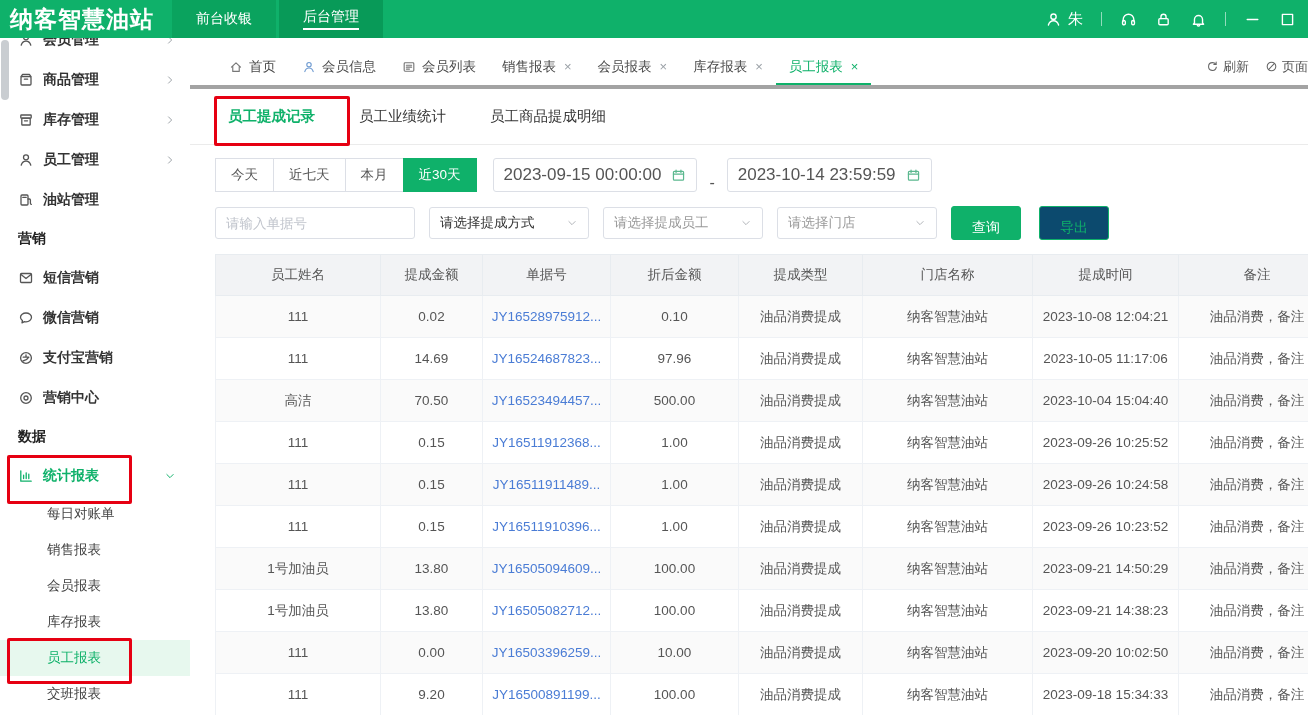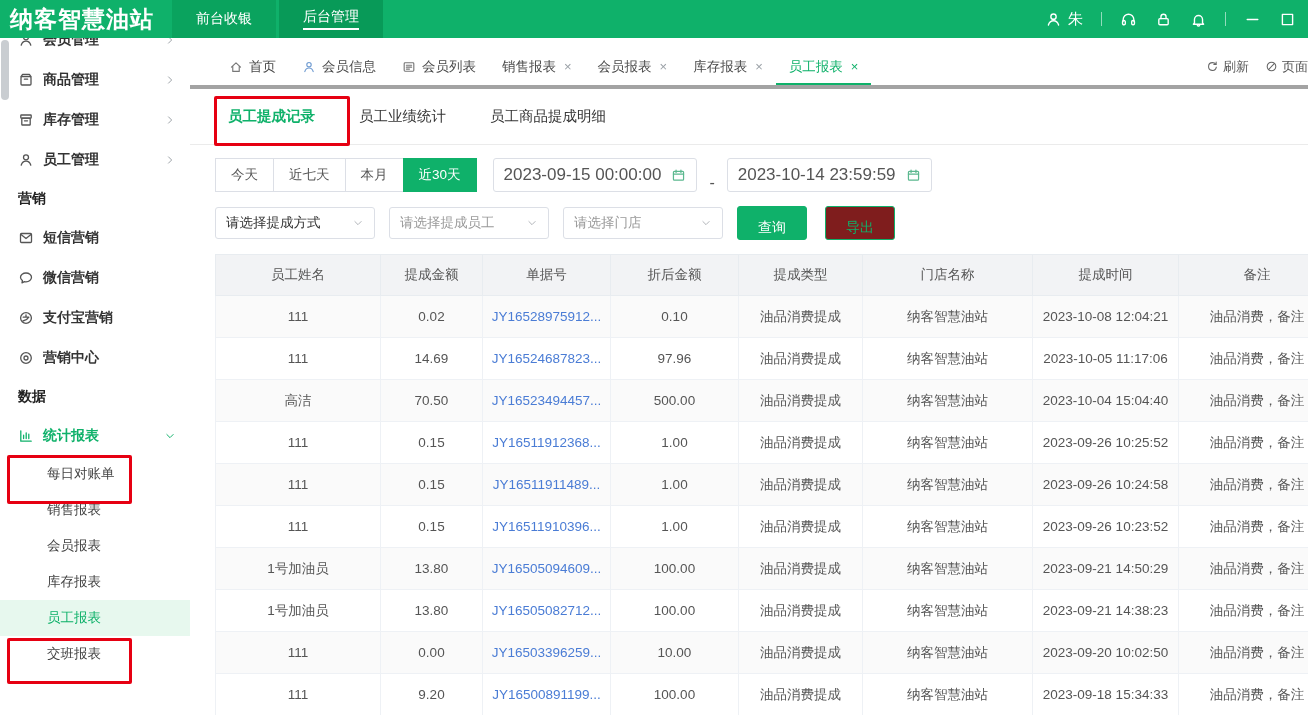--- a/index.html
+++ b/index.html
@@ -61,21 +61,21 @@
   .date-dash{margin-left:12px;margin-right:-4px;color:#555;}
 
   .filters2{display:flex;align-items:center;margin:14px 0 0 25px;height:34px;gap:14px;}
   .text-input{width:200px;height:32px;border:1px solid #dcdfe6;border-radius:3px;padding:0 10px;font-size:13.5px;color:#333;outline:none;box-sizing:border-box;font-family:inherit;}
   .text-input::placeholder{color:#c0c4cc;}
   .select-box{width:160px;height:32px;border:1px solid #dcdfe6;border-radius:3px;display:flex;align-items:center;justify-content:space-between;padding:8px 10px;font-size:13.5px;color:#999;cursor:pointer;box-sizing:border-box;white-space:nowrap;}
   .select-box.dark{color:#333;}
   .select-box .icn{width:12px;height:12px;color:#b0b3b8;}
   .btn{height:34px;padding:12px 20px;border-radius:3px;font-size:14px;cursor:pointer;border:1px solid transparent;font-family:inherit;white-space:nowrap;}
   .btn-primary{background:#0fb16a;color:#fff;border-color:#0fb16a;}
-  .btn-outline{background:#7f1d1d;color:#0fb16a;border-color:#0fb16a;margin-left:4px;}
+  .btn-outline{background:#0c4a6e;color:#0fb16a;border-color:#0fb16a;margin-left:4px;}
 
   .table-wrap{margin:14px 0 0 25px;width:1120px;}
   table{border-collapse:collapse;table-layout:fixed;width:1120px;font-size:13.5px;color:#555;}
   th{background:#f2f3f5;font-weight:500;height:38px;border:1px solid #e8ecf0;text-align:center;}
   td{height:39px;text-align:center;border:1px solid #eef1f5;overflow:hidden;white-space:nowrap;}
   tbody tr:nth-child(odd){background:#fafafa;}
   .link{color:#4a7cd5;cursor:pointer;}
 
   
   .anno{position:absolute;border:3px solid #e60012;border-radius:2px;pointer-events:none;z-index:20;}
@@ -205,20 +205,29 @@
               <path d="M3.2 13.2c.8-2.7 2.7-4 4.8-4s4 1.3 4.8 4"></path>
             </svg>
           </span>
           <span>员工管理</span>
           <span class="icn arrow">
             <svg viewBox="0 0 16 16" fill="none" stroke="currentColor" stroke-width="1.3" stroke-linecap="round" stroke-linejoin="round">
               <path d="M6 3.8L10.2 8L6 12.2"></path>
             </svg>
           </span>
         </div>
+        <div class="side-item">
+          <span class="icn">
+            <svg viewBox="0 0 16 16" fill="none" stroke="currentColor" stroke-width="1.3" stroke-linecap="round" stroke-linejoin="round">
+              <rect x="3" y="3" width="7" height="10" rx="1"></rect>
+              <path d="M4.8 5.4h3.4M10 7h1.4a1 1 0 011 1v3.3a1 1 0 001 1"></path>
+            </svg>
+          </span>
+          <span>油站管理</span>
+        </div>
         <div class="side-section">营销</div>
         <div class="side-item">
           <span class="icn">
             <svg viewBox="0 0 16 16" fill="none" stroke="currentColor" stroke-width="1.3" stroke-linecap="round" stroke-linejoin="round">
               <rect x="2.5" y="3.5" width="11" height="9" rx="1"></rect>
               <path d="M3 4.5l5 4 5-4"></path>
             </svg>
           </span>
           <span>短信营销</span>
         </div>
@@ -381,20 +390,21 @@
         <span class="icn">
             <svg viewBox="0 0 16 16" fill="none" stroke="currentColor" stroke-width="1.3" stroke-linecap="round" stroke-linejoin="round">
               <rect x="2.6" y="3.6" width="10.8" height="9.4" rx="1"></rect>
               <path d="M2.6 6.6h10.8M5.4 2.2v2.6M10.6 2.2v2.6"></path>
             </svg>
           </span>
       </div>
     </div>
 
     <div class="filters2">
+      <input class="text-input" type="text" placeholder="请输入单据号" style="">
       <span style="display:flex;gap:14px;">
           <div class="select-box dark">
             <span>请选择提成方式</span>
             <span class="icn">
               <svg viewBox="0 0 16 16" fill="none" stroke="currentColor" stroke-width="1.3" stroke-linecap="round" stroke-linejoin="round">
                 <path d="M3.8 6L8 10.2L12.2 6"></path>
               </svg>
             </span>
           </div>
           <div class="select-box">

